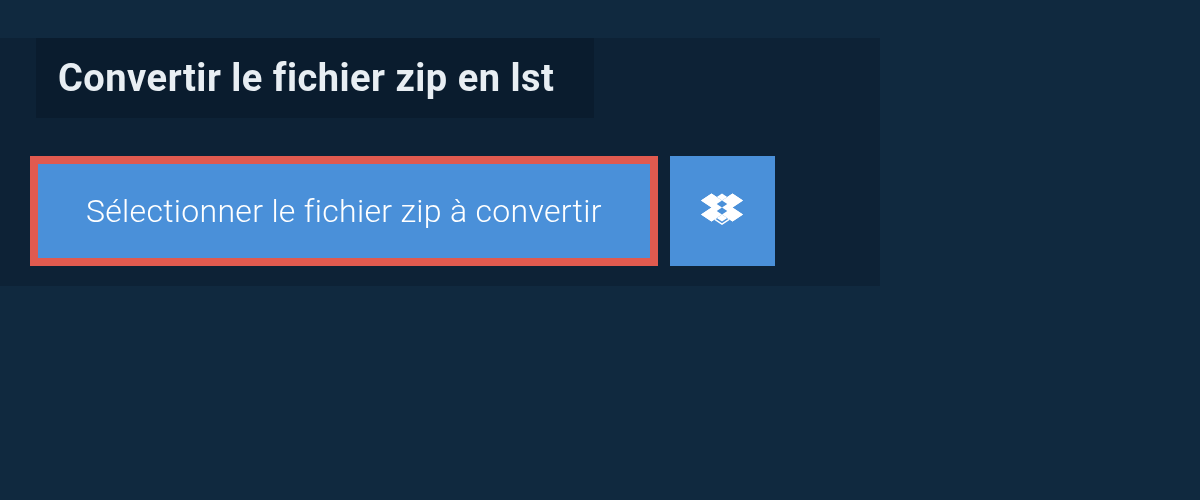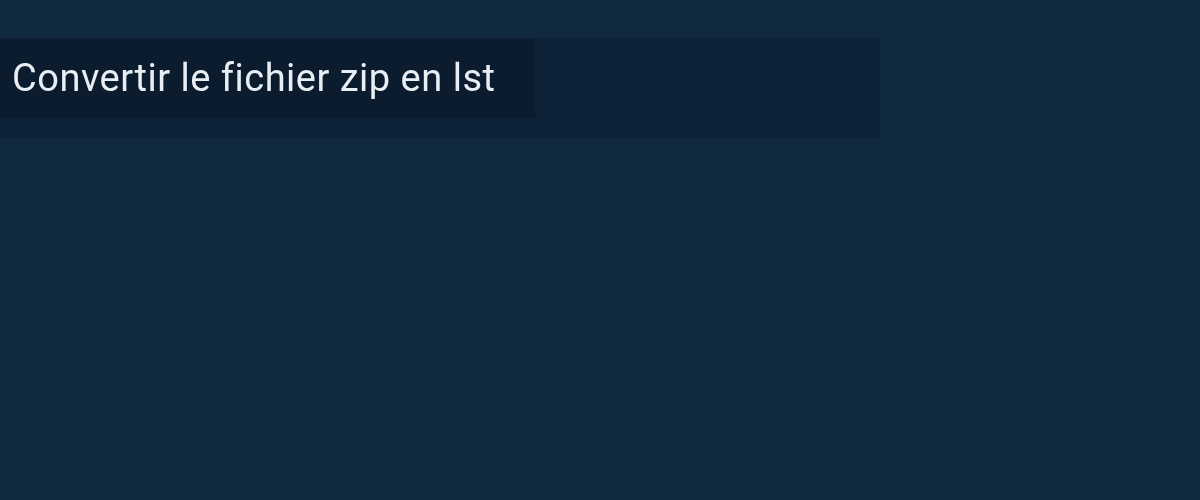--- a/index.html
+++ b/index.html
@@ -16,25 +16,26 @@
     }
     .panel {
       background: #0d2236;
       width: 880px;
       margin: 38px 0 0 0;
       padding-bottom: 20px;
     }
     .heading-tab {
       display: inline-block;
       background: #0a1c2e;
-      padding: 18px 40px 18px 12px;
+      padding: 18px 40px 18px 22px;
       color: #e8eef3;
       font-size: 38px;
-      font-weight: 400;
+      font-weight: 700;
       letter-spacing: 0.5px;
+      margin-left: 36px;
     }
     .button-row {
       display: flex;
       margin: 38px 0 0 30px;
       gap: 12px;
       align-items: stretch;
     }
     .select-button {
       background: #4a90d9;
       border: 8px solid #e05a4f;
@@ -60,13 +61,24 @@
       width: 42px;
       height: 42px;
       fill: #ffffff;
     }
   </style>
 </head>
 <body>
 
 <div class="panel">
   <div class="heading-tab">Convertir le fichier zip en lst</div>
+  <div class="button-row">
+    <div class="select-button">
+      <span>Sélectionner le fichier zip à convertir</span>
+    </div>
+    <div class="dropbox-button">
+      <svg viewBox="0 0 24 24">
+        <path d="M6 2L0 6l6 4-6 4 6 4 6-4 6 4 6-4-6-4 6-4-6-4-6 4-6-4zm6 8L6 6l6-4 6 4-6 4zm0 0l6 4-6 4-6-4 6-4z"></path>
+        <path d="M6 2l6 4-6 4L0 6l6-4zm12 0l6 4-6 4-6-4 6-4zM0 14l6-4 6 4-6 4-6-4zm18-4l6 4-6 4-6-4 6-4zm-6 9l-6-4v1l6 4 6-4v-1l-6 4z"></path>
+      </svg>
+    </div>
+  </div>
 </div>
 
 </body></html>

